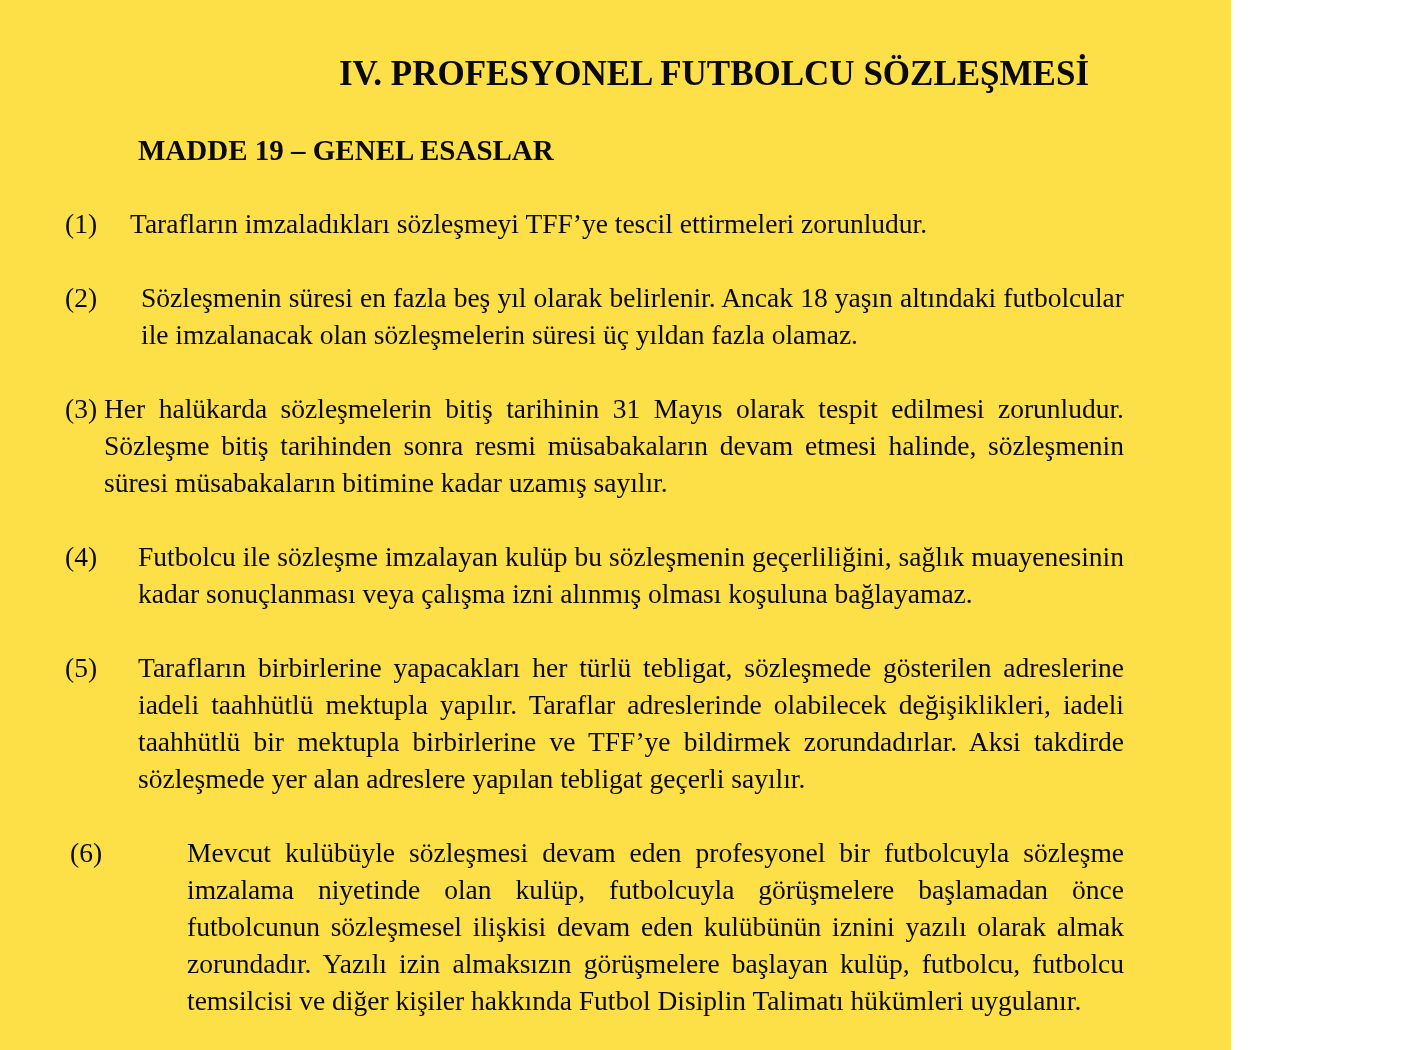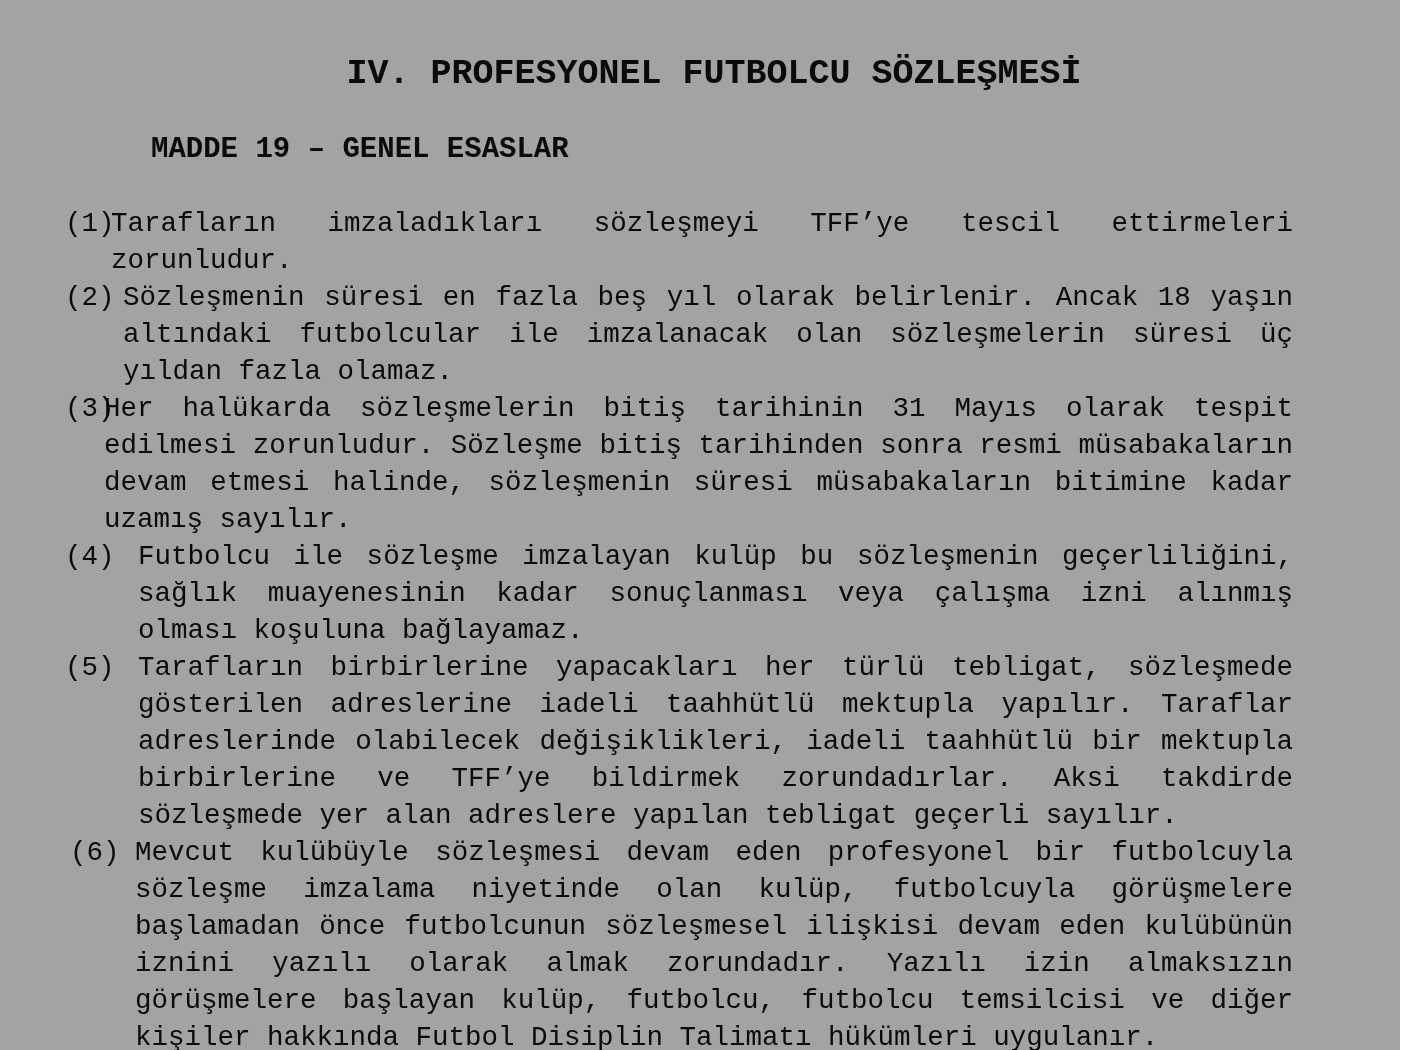--- a/index.html
+++ b/index.html
@@ -11,40 +11,39 @@
       width: 1404px;
       height: 1050px;
       position: relative;
       overflow: hidden;
       font-family: "Liberation Serif", "DejaVu Serif", serif;
       color: #0a0a0a;
     }
     .page {
       position: absolute;
       left: 0; top: 0;
-      width: 1400px;
+      width: 1231px;
       height: 1050px;
-      background: #a3a3a3;
-      font-family: Liberation Mono, monospace;
+      background: #fde047;
     }
     .title {
       position: absolute;
       left: 0;
       width: 1428px;
       top: 52px;
       text-align: center;
       font-weight: bold;
       font-size: 35px;
       line-height: 44px;
       letter-spacing: 0px;
       margin: 0;
     }
     .subtitle {
       position: absolute;
-      left: 151px;
+      left: 138px;
       top: 131px;
       font-weight: bold;
       font-size: 29px;
       line-height: 38px;
       margin: 0;
     }
     .item {
       position: absolute;
       right: 107px;
       font-size: 27.5px;
@@ -54,41 +53,41 @@
       position: absolute;
       top: 0;
     }
     .item .text {
       text-align: justify;
       text-align-last: left;
       margin: 0;
     }
     #item-1 { top: 205px; left: 65px; }
     #item-1 .num { left: 0; }
-    #item-1 .text { margin-left: 46px; }
+    #item-1 .text { margin-left: 65px; }
 
     #item-2 { top: 279px; left: 65px; }
     #item-2 .num { left: 0; }
-    #item-2 .text { margin-left: 58px; }
+    #item-2 .text { margin-left: 76px; }
 
     #item-3 { top: 390px; left: 65px; }
     #item-3 .num { left: 0; }
     #item-3 .text { margin-left: 39px; }
 
     #item-4 { top: 538px; left: 65px; }
     #item-4 .num { left: 0; }
     #item-4 .text { margin-left: 73px; }
 
     #item-5 { top: 649px; left: 65px; }
     #item-5 .num { left: 0; }
     #item-5 .text { margin-left: 73px; }
 
     #item-6 { top: 834px; left: 70px; }
     #item-6 .num { left: 0; }
-    #item-6 .text { margin-left: 65px; }
+    #item-6 .text { margin-left: 117px; }
   </style>
 </head>
 <body>
 
 <div class="page">
   <h1 class="title">IV. PROFESYONEL FUTBOLCU SÖZLEŞMESİ</h1>
   <h2 class="subtitle">MADDE 19 – GENEL ESASLAR</h2>
 
   <div class="item" id="item-1">
     <span class="num">(1)</span>

